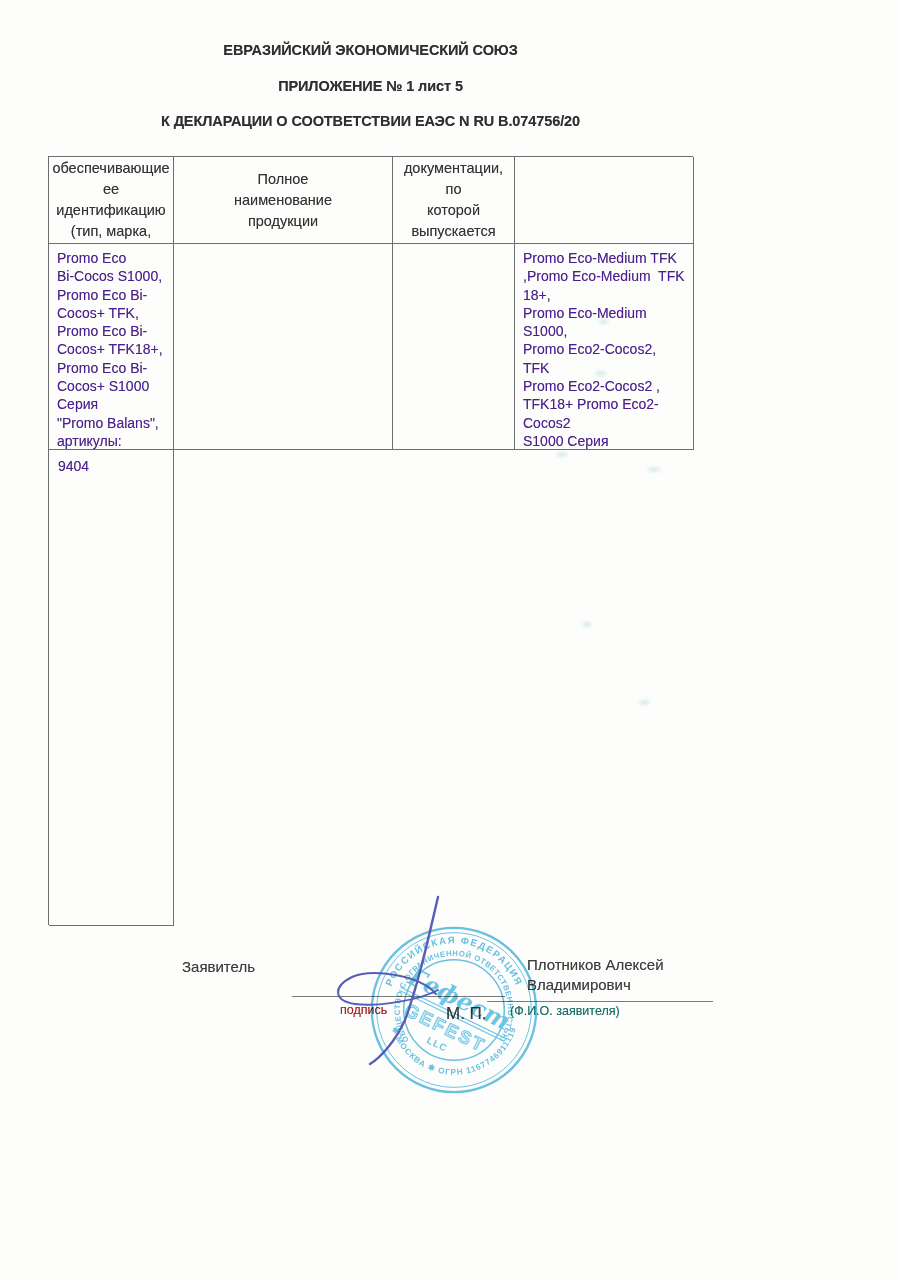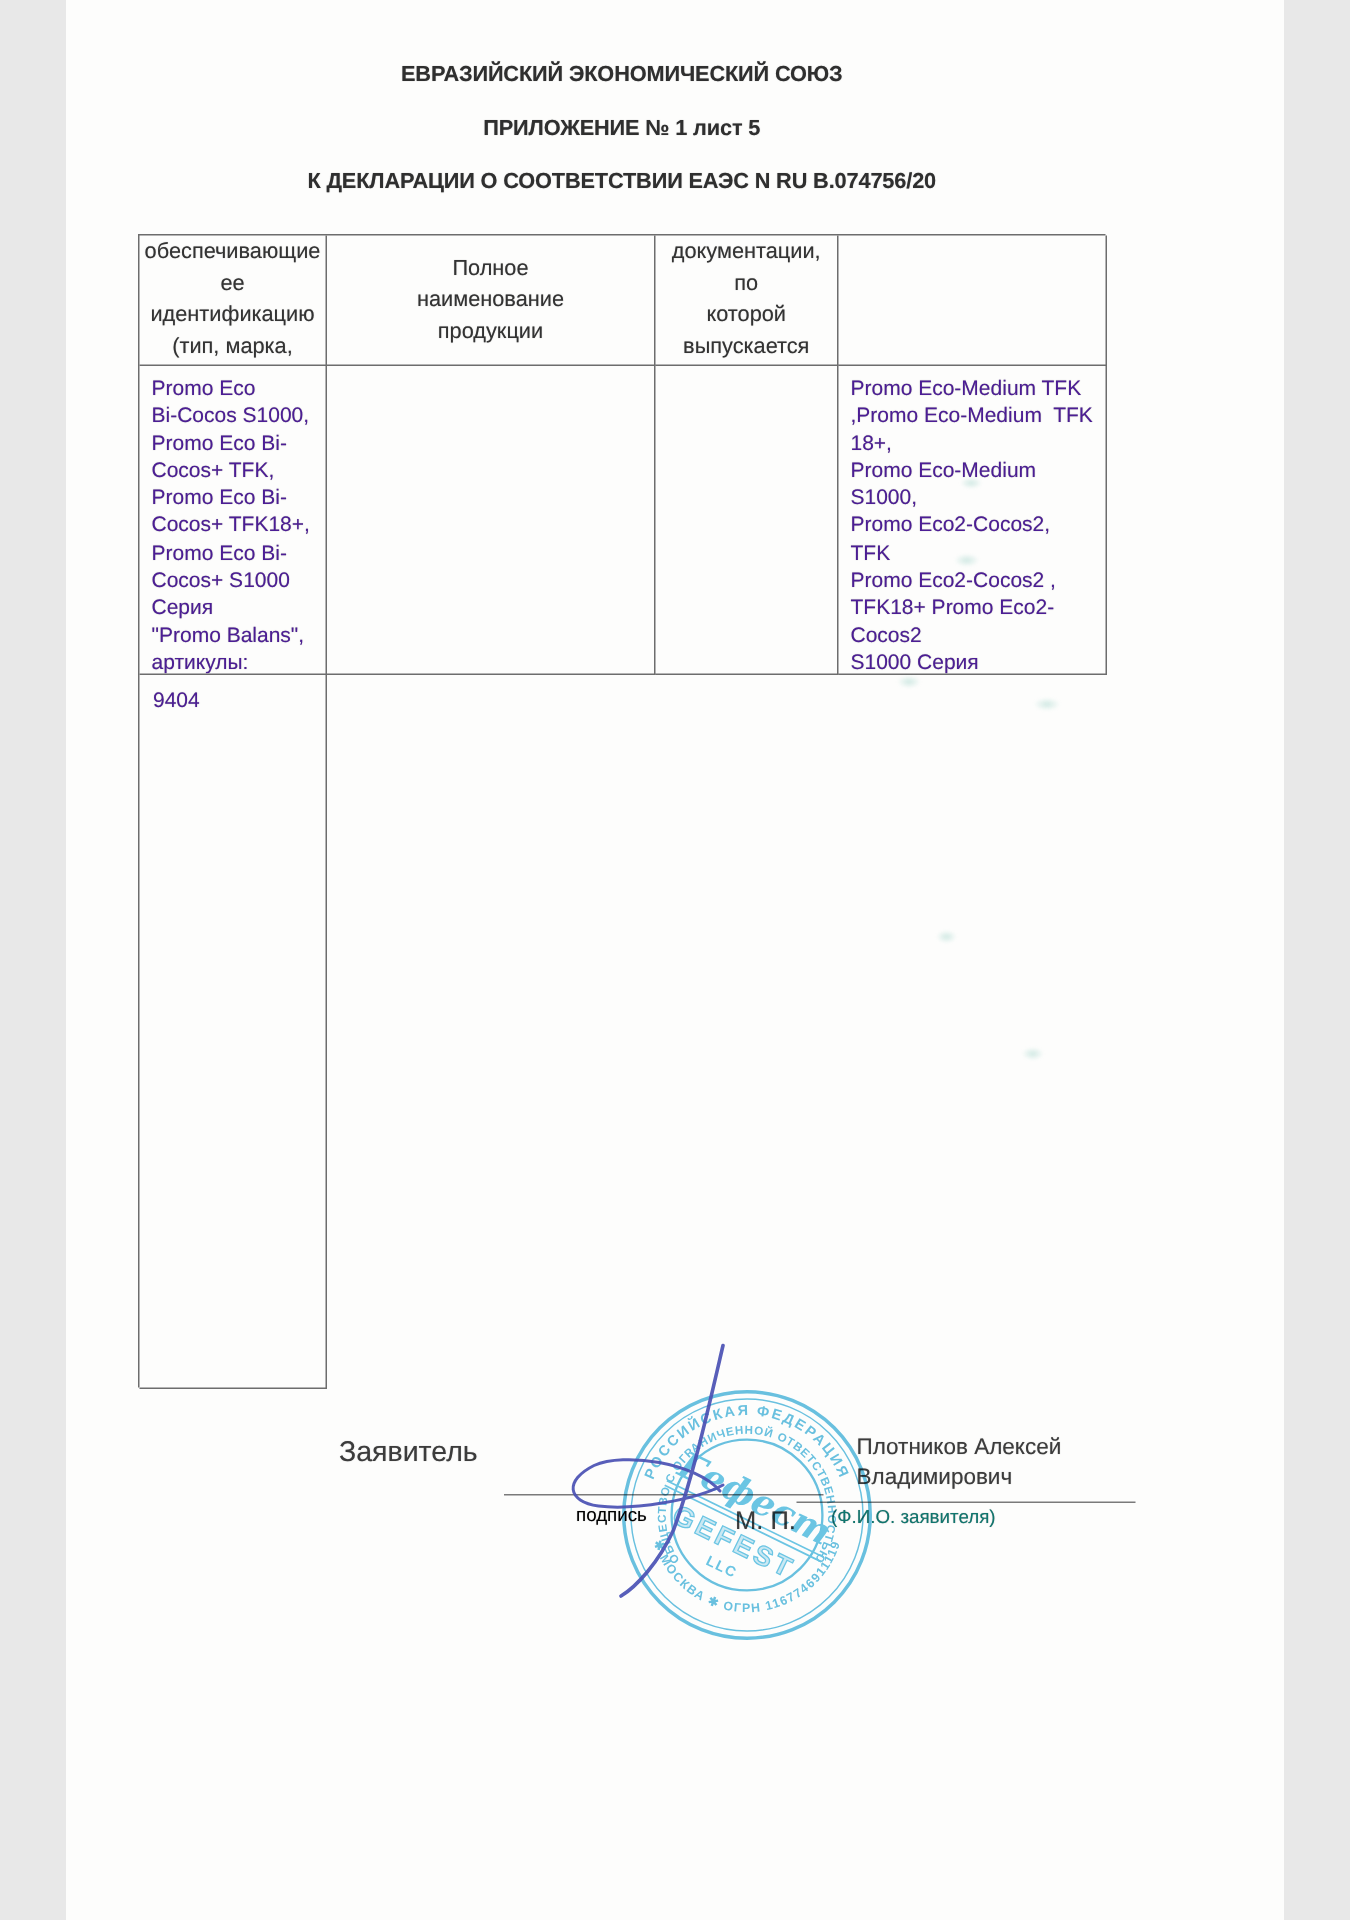--- a/index.html
+++ b/index.html
@@ -1,17 +1,17 @@
 <!DOCTYPE html>
 <html><head>
 <meta charset="utf-8">
 <style>
   html,body{margin:0;padding:0;background:#e8e8e8;}
   #page{
-    position:relative;width:812px;height:1280px;margin:0 auto;
+    position:relative;width:900px;height:1280px;margin:0 auto;
     background:#fdfdfc;overflow:hidden;
     font-family:"Liberation Sans", sans-serif;color:#3c3c3c;
   }
   .doc-text{text-shadow:0 0 0.6px rgba(60,60,60,0.5);}
   
   .doc-header{position:absolute;left:48px;top:0;width:645px;text-align:center;}
   .doc-header .hline{position:absolute;left:0;width:100%;font-weight:bold;font-size:14.5px;letter-spacing:-0.1px;color:#2f2f2f;}
   .h1{top:42px;} .h2{top:78px;} .h3{top:113px;}
   
   .decl-table{
@@ -32,26 +32,26 @@
   }
   .td{
     font-size:14px;line-height:18.3px;white-space:pre-wrap;color:#4c1d95;
     padding:5px 4px 0 8px;
   }
   .td-name{display:flex;align-items:center;padding:0 6px 0 7px;line-height:19px;font-size:14px;}
   .td-code{padding-left:9px;padding-top:7px;}
   .td-docs{padding-left:5px;padding-top:7px;line-height:20px;}
   
   .f-abs{position:absolute;}
-  .applicant-label{left:182px;top:958px;font-size:19px;}
+  .applicant-label{left:182px;top:958px;font-size:15px;}
   .name-block{left:527px;top:955px;width:150px;font-size:15px;line-height:19.5px;}
   .sig-line{height:1px;background:#7a7a7a;}
   .line-left{left:292px;top:996px;width:213px;}
   .line-right{left:487px;top:1001px;width:226px;}
-  .sig-caption{left:340px;top:1003px;font-size:12.5px;color:#000000;}
+  .sig-caption{left:340px;top:1003px;font-size:12.5px;color:#b91c1c;}
   .mp-label{left:446px;top:1004px;font-size:17px;}
   .fio-caption{left:510px;top:1004px;font-size:12.5px;color:#0f766e;}
   
   .stamp-svg{position:absolute;left:367px;top:923px;mix-blend-mode:multiply;opacity:0.88;}
   .pen-svg{position:absolute;left:325px;top:880px;}
   
   .smudge{position:absolute;border-radius:50%;
     background:radial-gradient(ellipse at center, rgba(110,190,175,0.30), rgba(110,190,175,0) 70%);
     filter:blur(1px);}
   .s1{left:596px;top:318px;width:15px;height:8px;}

